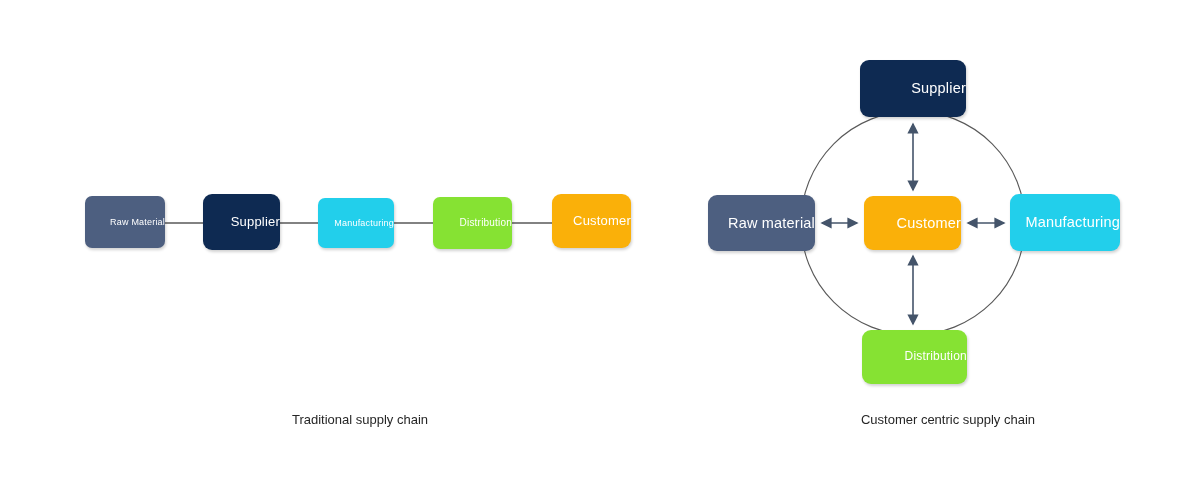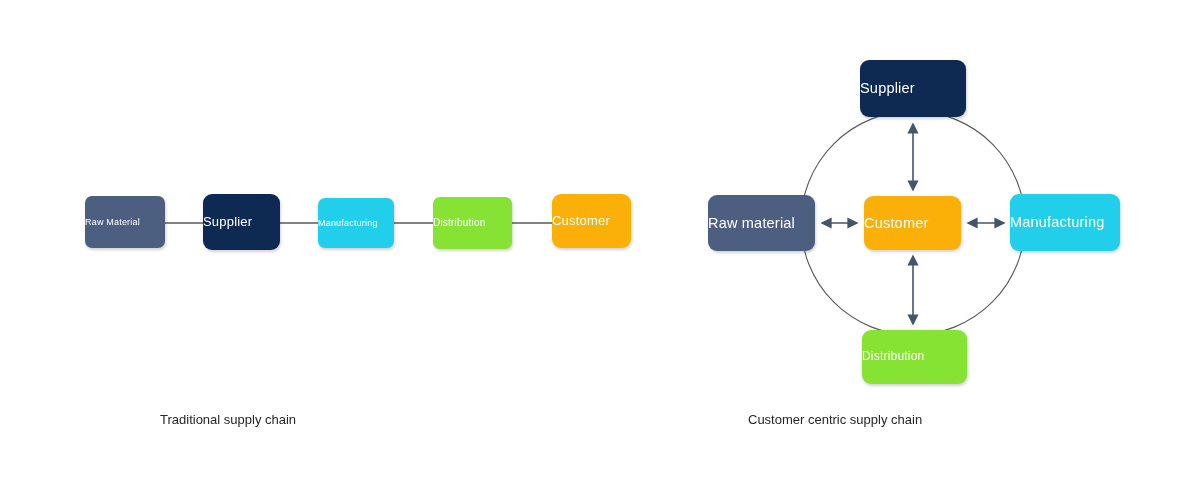--- a/index.html
+++ b/index.html
@@ -17,39 +17,39 @@
   #canvas {
     position: absolute;
     left: 0; top: 0;
     width: 1200px;
     height: 501px;
   }
   .node {
     position: absolute;
     display: flex;
     align-items: center;
-    justify-content: flex-start;
+    justify-content: flex-end;
     text-align: center;
     color: #ffffff;
     box-sizing: border-box;
     border-radius: 9px;
     line-height: 1.15;
     letter-spacing: 0.2px;
   }
   .node.sm  { font-size: 9px;  border-radius: 7px; }
   .node.md  { font-size: 13px; }
   .node.lg  { font-size: 14.5px; }
 
   .shadow-soft { box-shadow: 1px 2px 3px rgba(0,0,0,0.18); }
 
   .caption {
     position: absolute;
     color: #262626;
     font-size: 13px;
-    text-align: left;
+    text-align: center;
     white-space: nowrap;
   }
 
   svg.layer {
     position: absolute;
     left: 0; top: 0;
     width: 1200px;
     height: 501px;
     pointer-events: none;
   }

